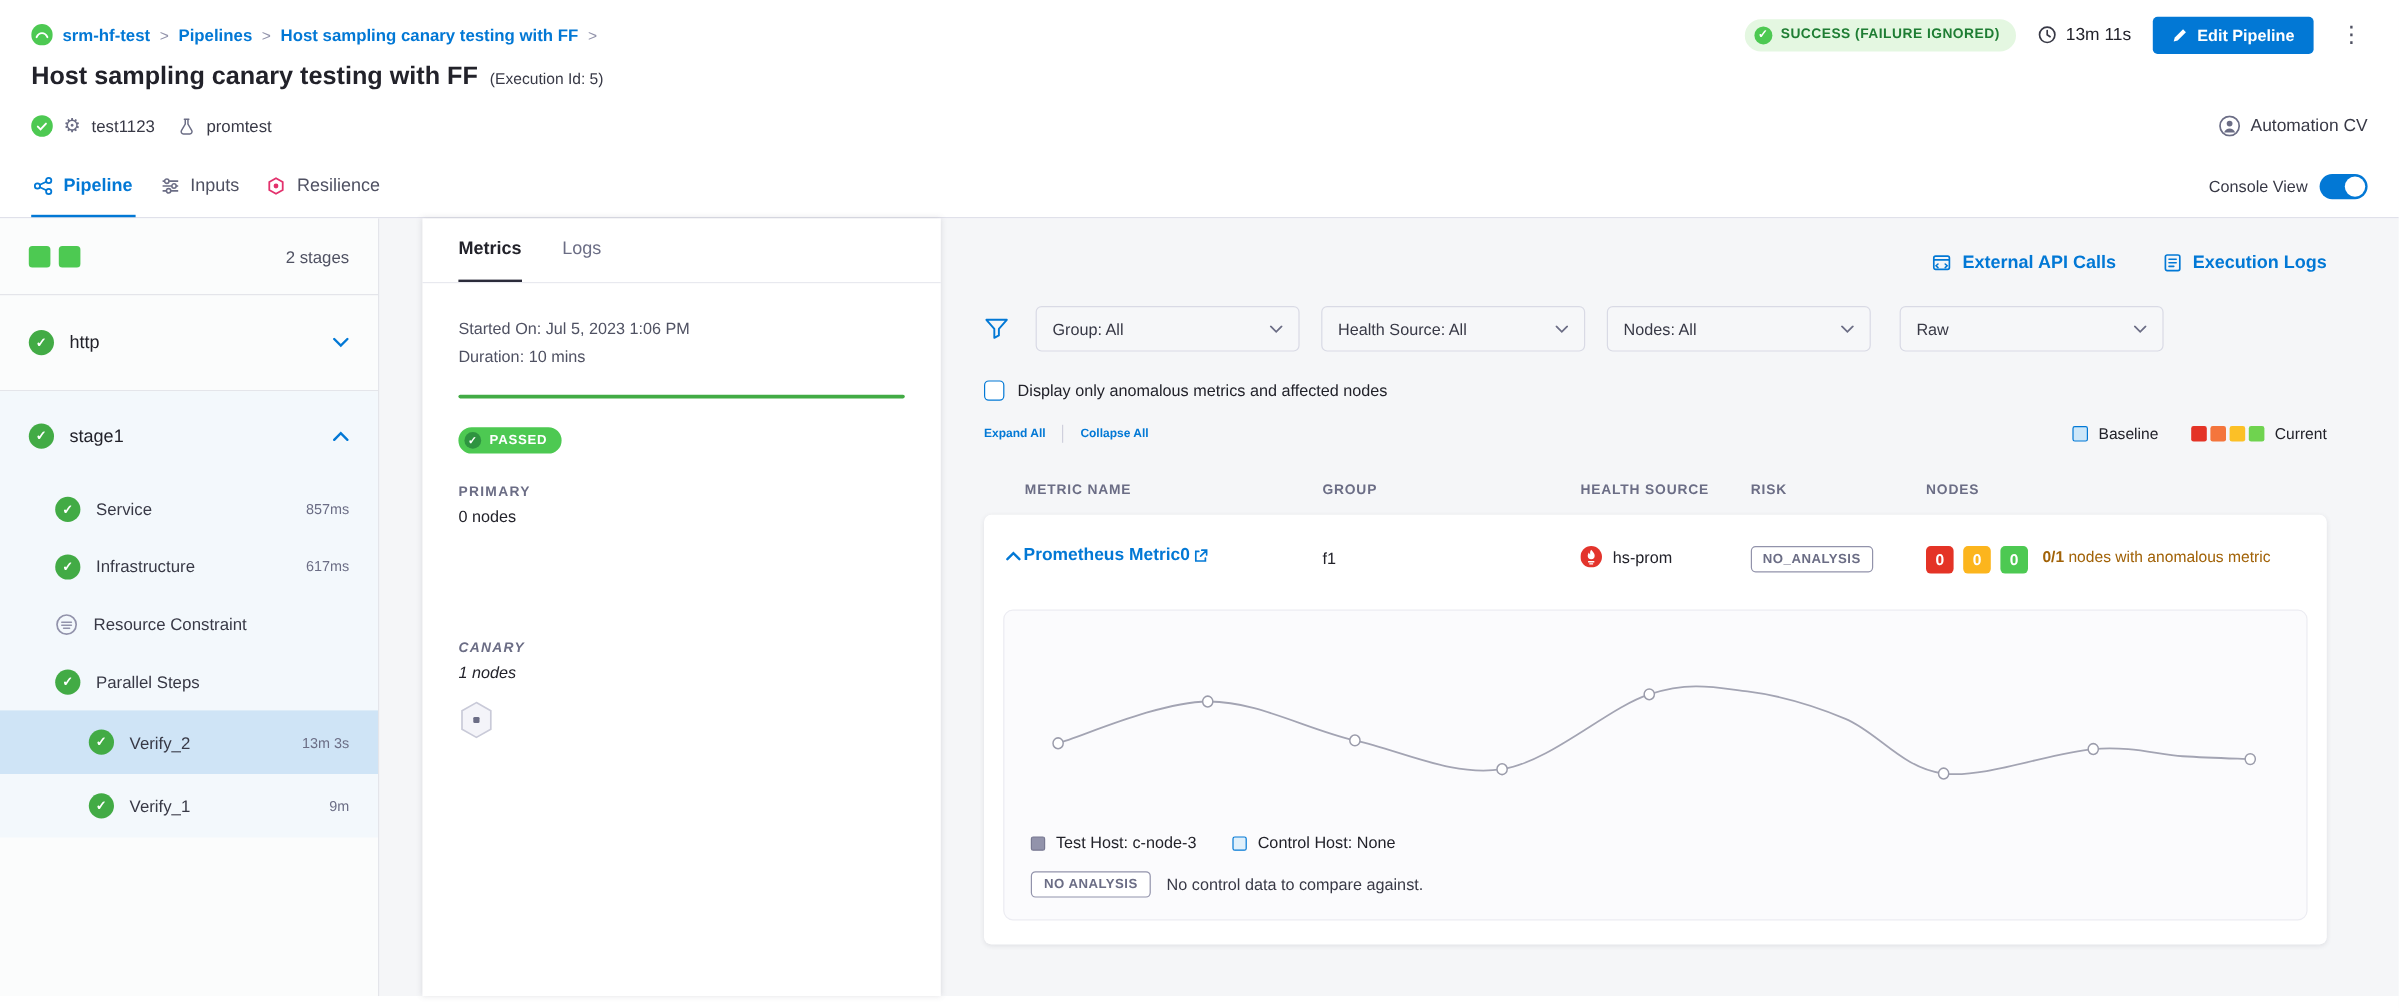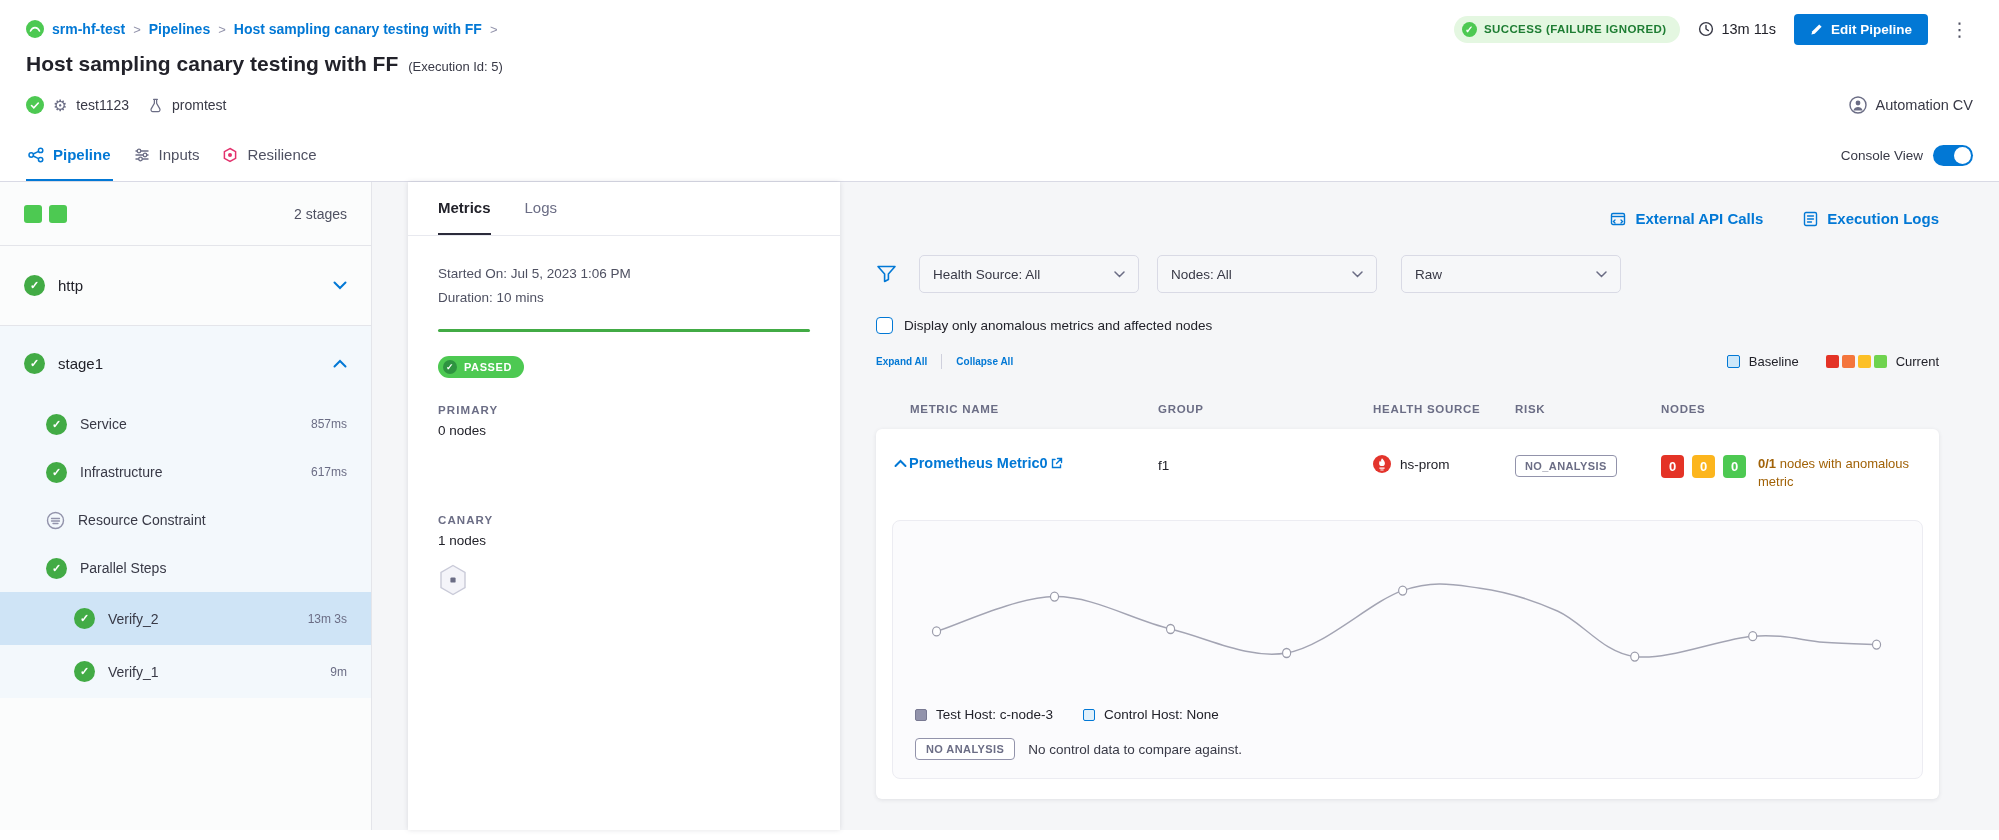--- a/index.html
+++ b/index.html
@@ -40,21 +40,21 @@
     border-bottom:2px solid transparent; padding:0 2px; }
   .tab.active { color:#0278d5; font-weight:700; border-bottom-color:#0278d5; }
   .console-view { display:flex; align-items:center; gap:10px; font-size:13.5px; color:#383946; }
   .toggle { width:40px; height:21px; border-radius:11px; background:#0278d5; position:relative; cursor:pointer; }
   .toggle .knob { position:absolute; right:2px; top:2px; width:17px; height:17px; border-radius:50%; background:#fff; }
 
   
   .body { display:flex; height:648px; background:#f5f6f8; }
 
   
-  .sidebar { width:372px; background:#fbfcfc; border-right:1px solid #e4e5ea; flex-shrink:0; }
+  .sidebar { width:316px; background:#fbfcfc; border-right:1px solid #e4e5ea; flex-shrink:0; }
   .stages-row { height:64px; display:flex; align-items:center; gap:7px; padding:0 24px; border-bottom:1px solid #e4e5ea; }
   .sq { width:18px; height:18px; border-radius:3px; background:#4dc952; }
   .stage-count { margin-left:auto; color:#4f5162; font-size:14px; }
   .group-row { display:flex; align-items:center; gap:13px; padding:0 24px; font-size:15px; color:#22222a; cursor:pointer; }
   .group-http { height:80px; border-bottom:1px solid #e4e5ea; }
   .stage-block { background:#f3f8fc; }
   .group-stage1 { height:74px; }
   .chev-right { margin-left:auto; }
   .check { width:21px; height:21px; border-radius:50%; background:#42ab45; color:#fff; font-size:11px; font-weight:700;
     display:flex; align-items:center; justify-content:center; flex-shrink:0; }
@@ -70,21 +70,21 @@
   .exec-tab { display:flex; align-items:center; font-size:15px; color:#6b6d85; border-bottom:2px solid transparent; cursor:pointer; }
   .exec-tab.active { color:#22222a; font-weight:700; border-bottom-color:#2b2b3a; }
   .exec-content { padding:26px 30px; flex:1; }
   .meta-line { font-size:13.5px; color:#4f5162; line-height:1.75; }
   .progress { height:3px; background:#42ab45; margin-top:20px; border-radius:2px; }
   .passed { display:inline-flex; align-items:center; gap:7px; margin-top:24px; background:#4dc952; color:#fff;
     font-size:11px; font-weight:700; letter-spacing:.6px; padding:4px 12px 4px 5px; border-radius:13px; }
   .passed .mini-check { background:#2e9440; width:14px; height:14px; font-size:9px; }
   .node-group-label { margin-top:26px; font-size:11.5px; font-weight:700; letter-spacing:1.1px; color:#6b6d85; }
   .node-group-count { margin-top:7px; font-size:13.5px; color:#22222a; }
-  .canary-block { margin-top:76px; }
+  .canary-block { margin-top:96px;font-style:italic; }
   .hexagon { margin-top:16px; }
 
   
   .metrics { flex:1; padding:28px 60px 0 36px; min-width:0; }
   .links-row { display:flex; justify-content:flex-end; align-items:center; gap:40px; }
   .blue-link { display:flex; align-items:center; gap:9px; color:#0278d5; font-size:15px; font-weight:700; cursor:pointer; }
   .filter-row { display:flex; align-items:center; gap:18px; margin-top:28px; }
   .funnel { margin-right:4px; }
   .select { width:220px; height:38px; background:#f6f7f9; border:1px solid #d9dae5; border-radius:5px;
     display:flex; align-items:center; justify-content:space-between; padding:0 13px; font-size:13.5px; color:#383946; cursor:pointer; }
@@ -373,20 +373,28 @@
         </span>
       </div>
 
       <div class="filter-row">
         <span class="funnel">
           <svg width="21" height="20" viewBox="0 0 21 20">
               <path d="M2 2.5h17l-6.6 7.6v5.4l-3.8 2v-7.4z" fill="none" stroke="#0278d5" stroke-width="1.6" stroke-linejoin="round"></path>
             </svg>
         </span>
         <div class="select">
+          <span>Group: All</span>
+          <span>
+              <svg width="11" height="7" viewBox="0 0 11 7">
+                <path d="M1 1l4.5 4.5L10 1" stroke="#6b6d85" stroke-width="1.5" fill="none" stroke-linecap="round"></path>
+              </svg>
+            </span>
+        </div>
+        <div class="select">
           <span>Health Source: All</span>
           <span>
               <svg width="11" height="7" viewBox="0 0 11 7">
                 <path d="M1 1l4.5 4.5L10 1" stroke="#6b6d85" stroke-width="1.5" fill="none" stroke-linecap="round"></path>
               </svg>
             </span>
         </div>
         <div class="select">
           <span>Nodes: All</span>
           <span>

